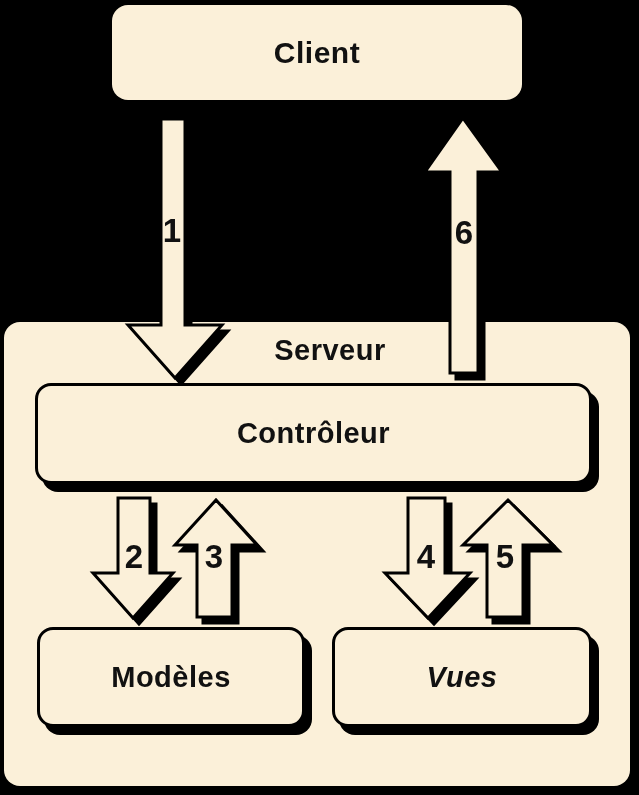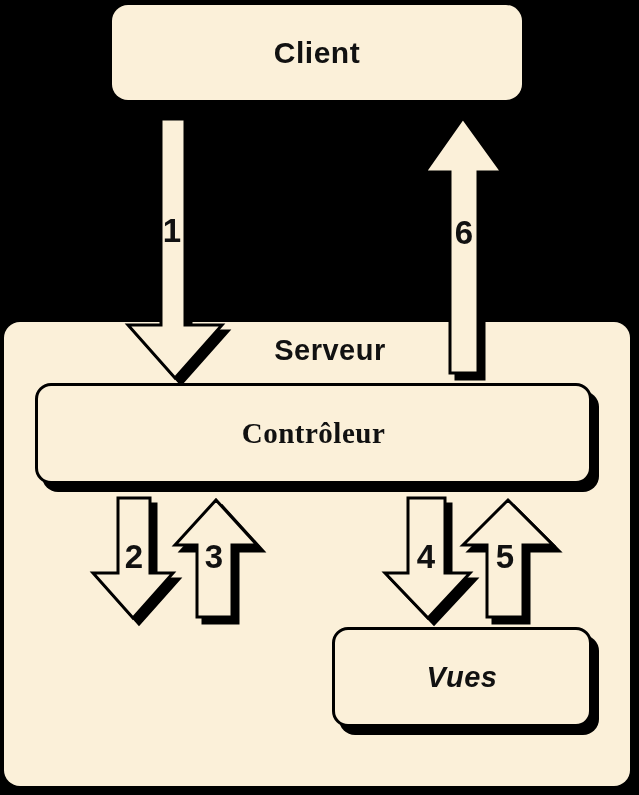--- a/index.html
+++ b/index.html
@@ -38,21 +38,21 @@
     border: 3px solid var(--outline);
     box-shadow: 7px 8px 0 var(--shadow);
   }
   .client-box   { left: 112px; top: 5px;   width: 410px; height: 95px;  font-size: 30px; }
   .serveur-box  { left: 4px;   top: 322px; width: 626px; height: 464px; align-items: flex-start; justify-content: flex-start; }
   .serveur-label {
     position: absolute; left: 230px; top: 334px; width: 200px;
     text-align: center; color: var(--text);
     font-weight: 700; font-size: 29px; letter-spacing: 0.5px;
   }
-  .controleur-box { left: 35px;  top: 383px; width: 557px; height: 101px; font-family: Liberation Serif, serif; }
+  .controleur-box { left: 35px;  top: 383px; width: 557px; height: 101px; }
   .modeles-box    { left: 37px;  top: 627px; width: 268px; height: 100px; }
   .vues-box       { left: 332px; top: 627px; width: 260px; height: 100px; font-style: italic; }
 
   .arrow-layer { position: absolute; left: 0; top: 0; width: 639px; height: 795px; }
   .arrow {
     fill: var(--node-fill);
     stroke: var(--outline);
     stroke-width: 3px;
     stroke-linejoin: miter;
     filter: drop-shadow(6px 6px 0 var(--shadow));
@@ -96,18 +96,21 @@
   <div class="arrow-num num-2">2</div>
   <div class="arrow-num num-3">3</div>
   <div class="arrow-num num-4">4</div>
   <div class="arrow-num num-5">5</div>
   <div class="arrow-num num-6">6</div>
 
   <div class="node outlined controleur-box">
     <span>Contrôleur</span>
   </div>
 
+  <div class="node outlined modeles-box">
+    <span>Modèles</span>
+  </div>
 
   <div class="node outlined vues-box">
     <span>Vues</span>
   </div>
 
 </div>
 
 </body></html>

